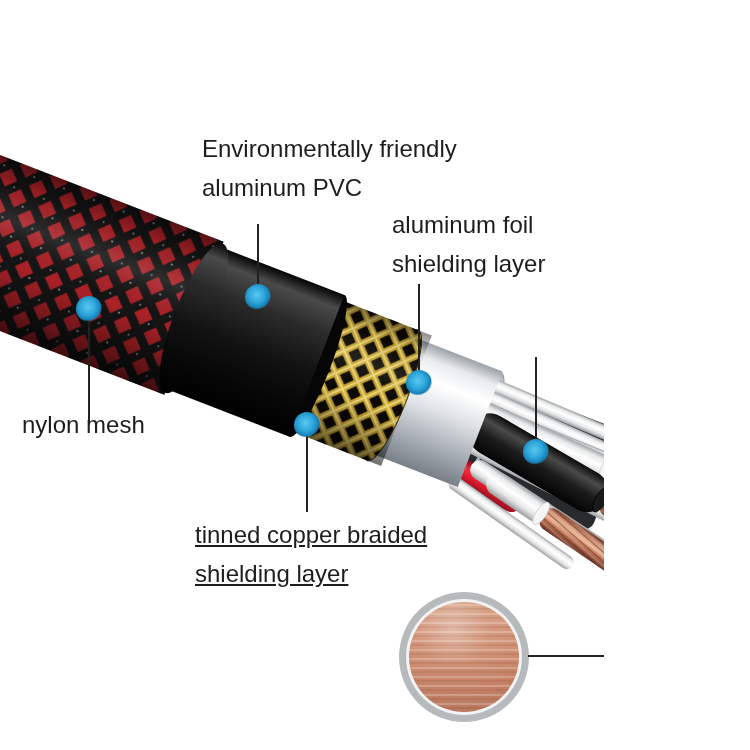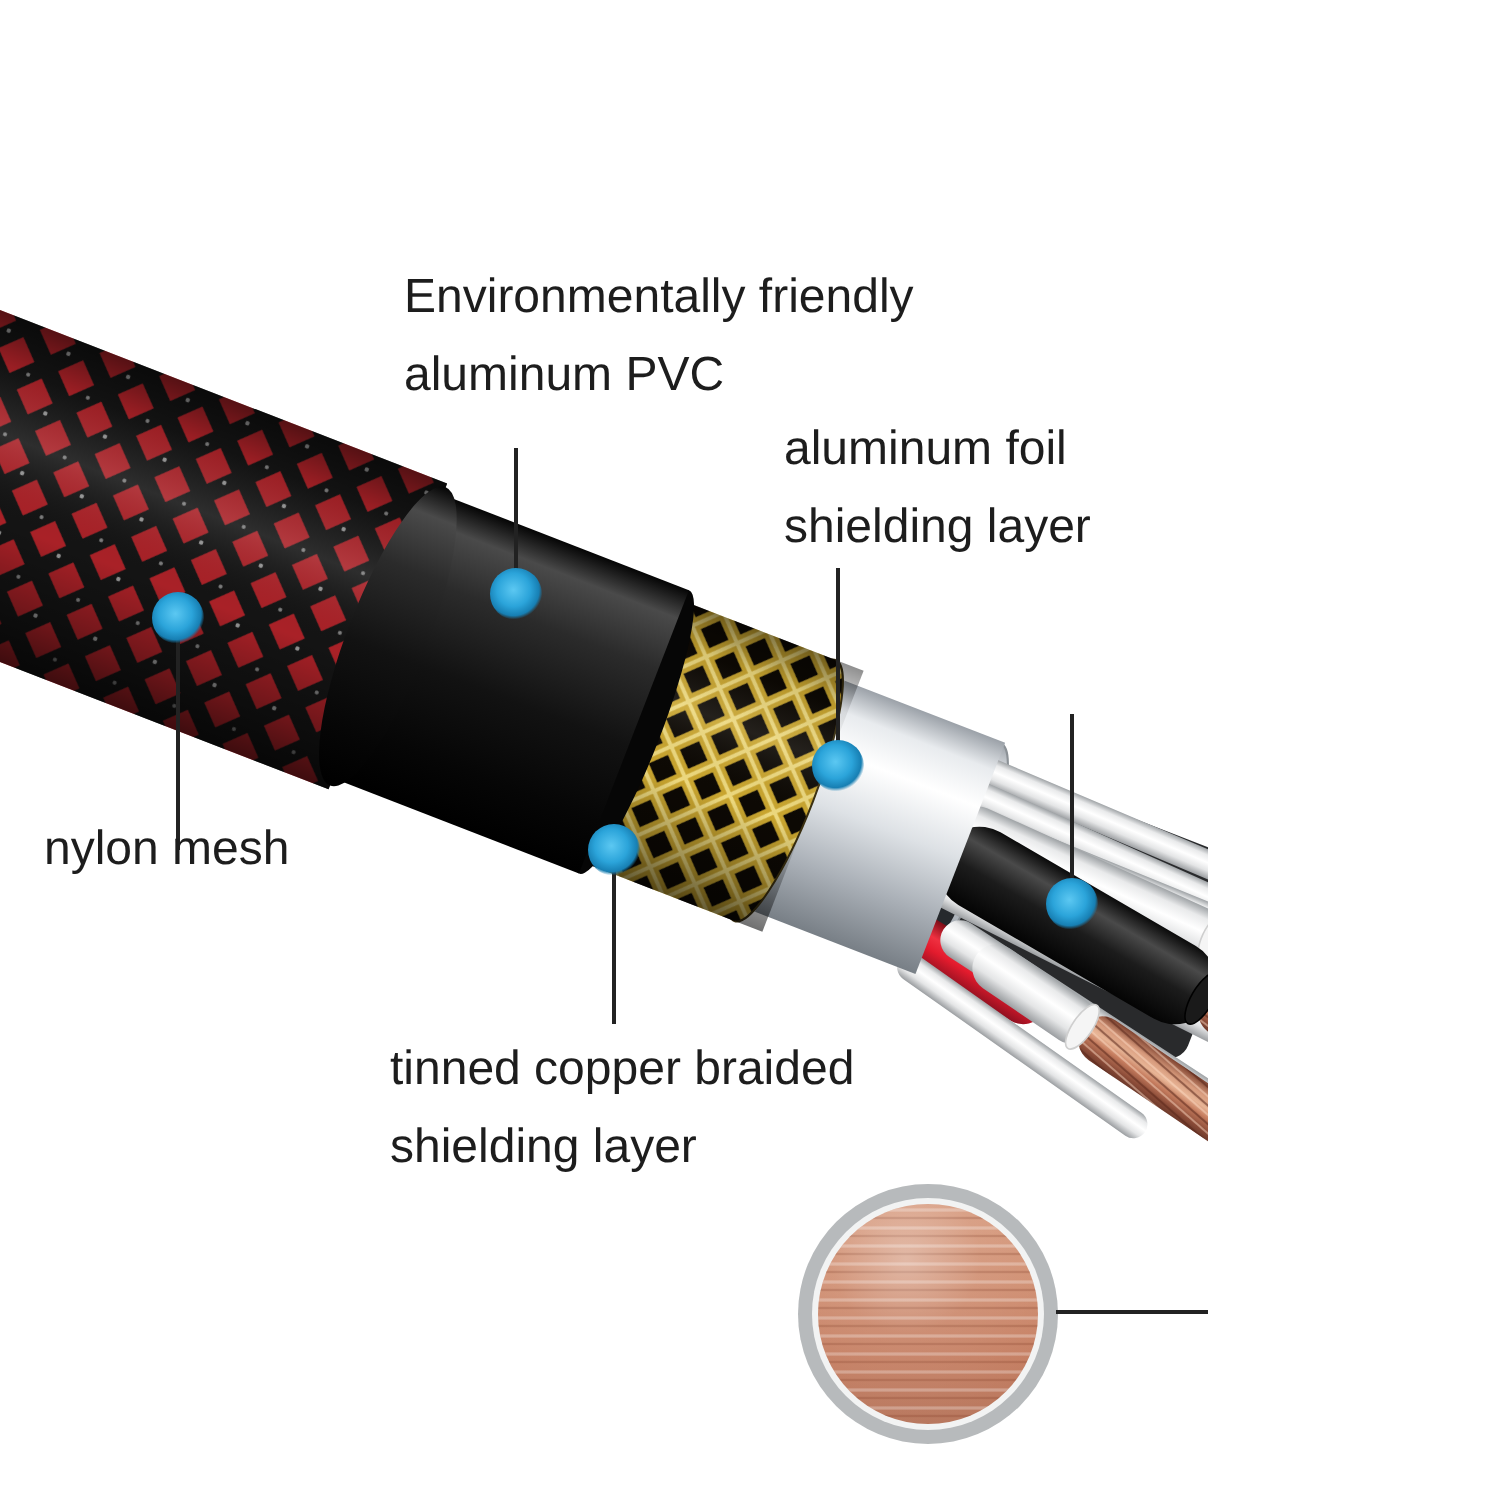--- a/index.html
+++ b/index.html
@@ -242,19 +242,19 @@
     <div>aluminum foil</div>
     <div>shielding layer</div>
   </div>
 
 
 
   <div class="label" style="left:22px;top:405px;">
     <div>nylon mesh</div>
   </div>
 
-  <div class="label" style="left:195px;top:515px;">
+  <div class="label" style="left:195px;top:515px;text-decoration:underline;">
     <div>tinned copper braided</div>
     <div>shielding layer</div>
   </div>
 
 
 </div>
 
 </body></html>

